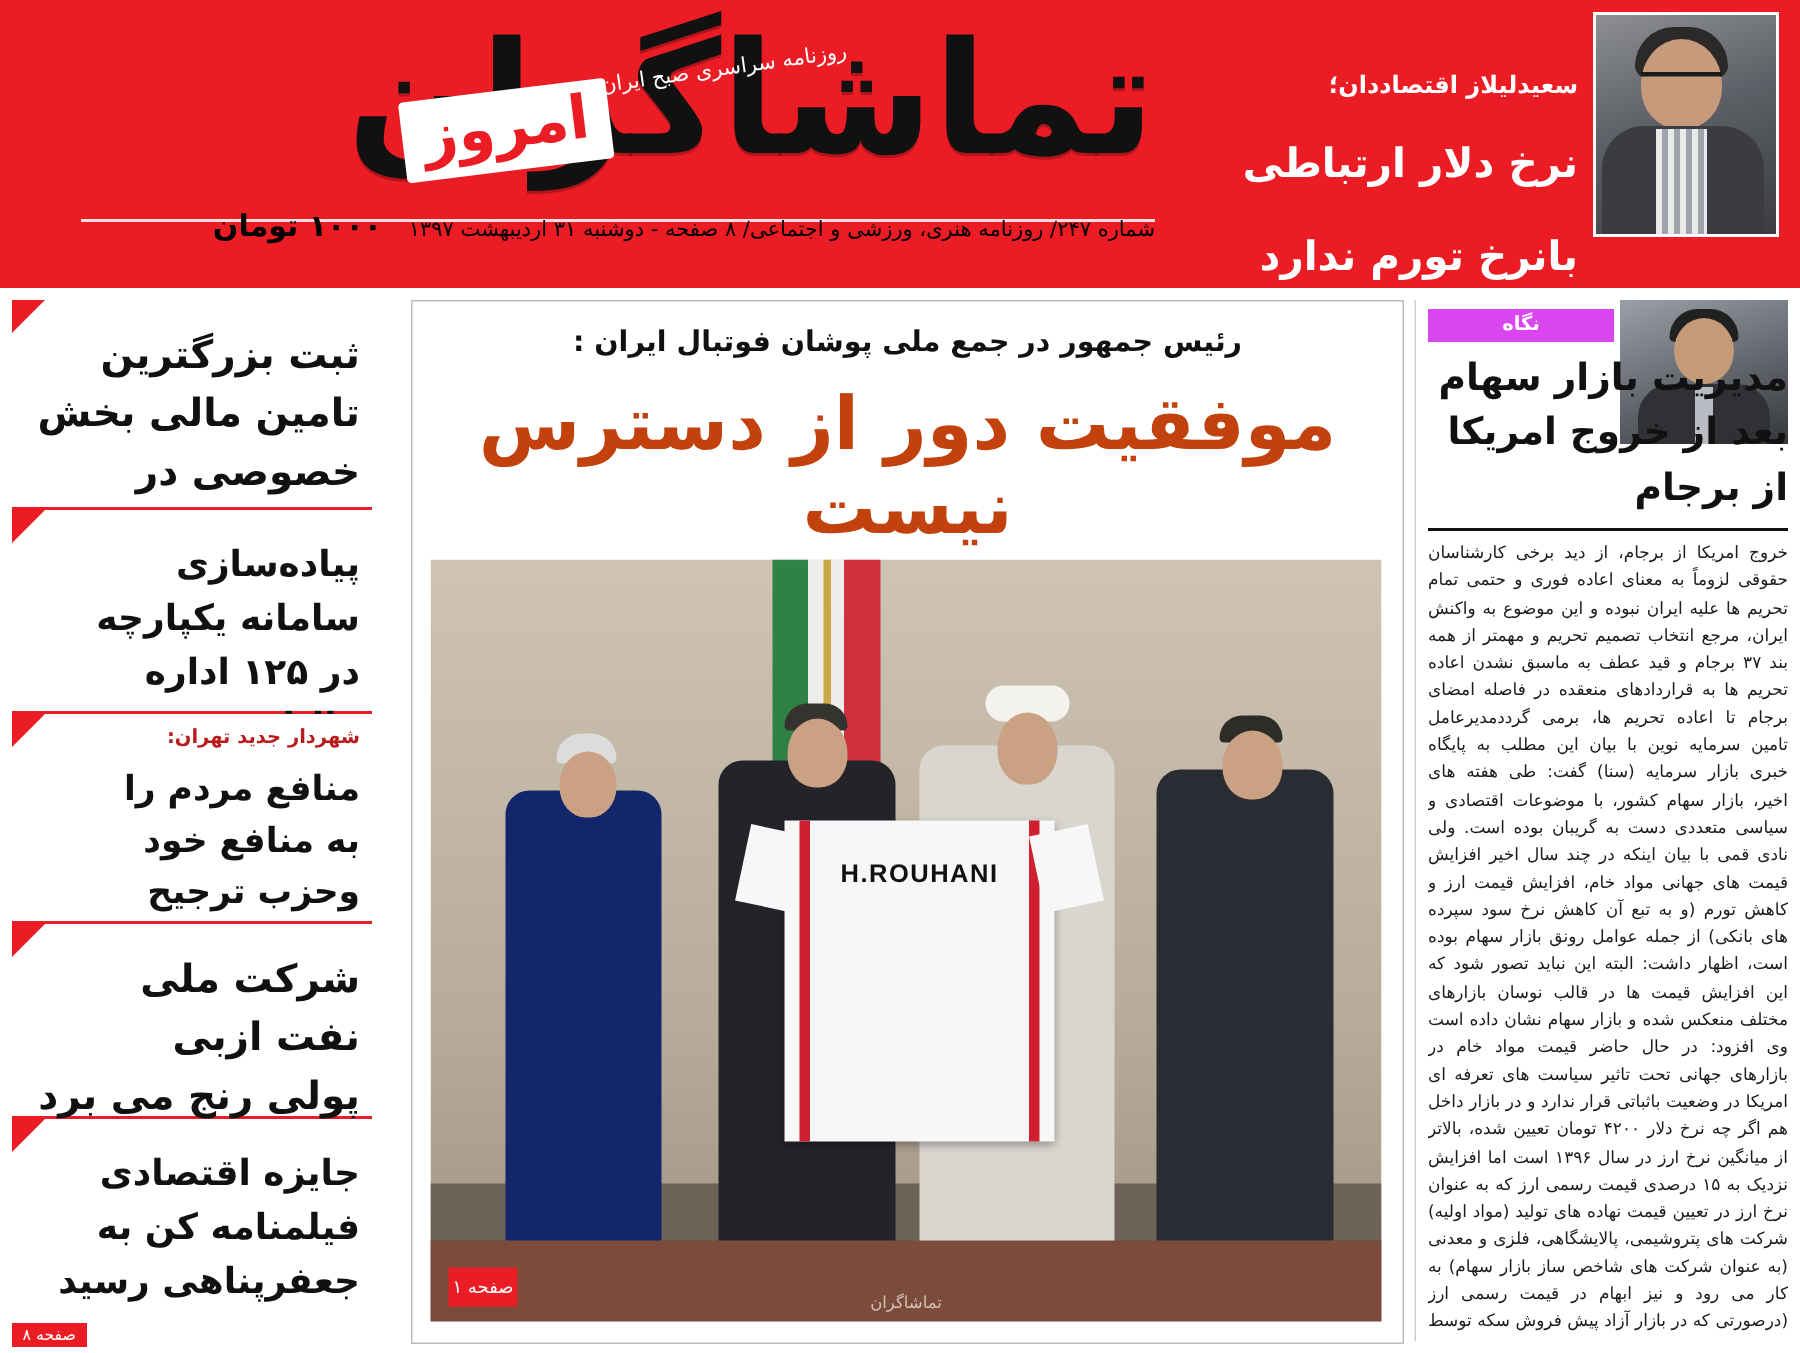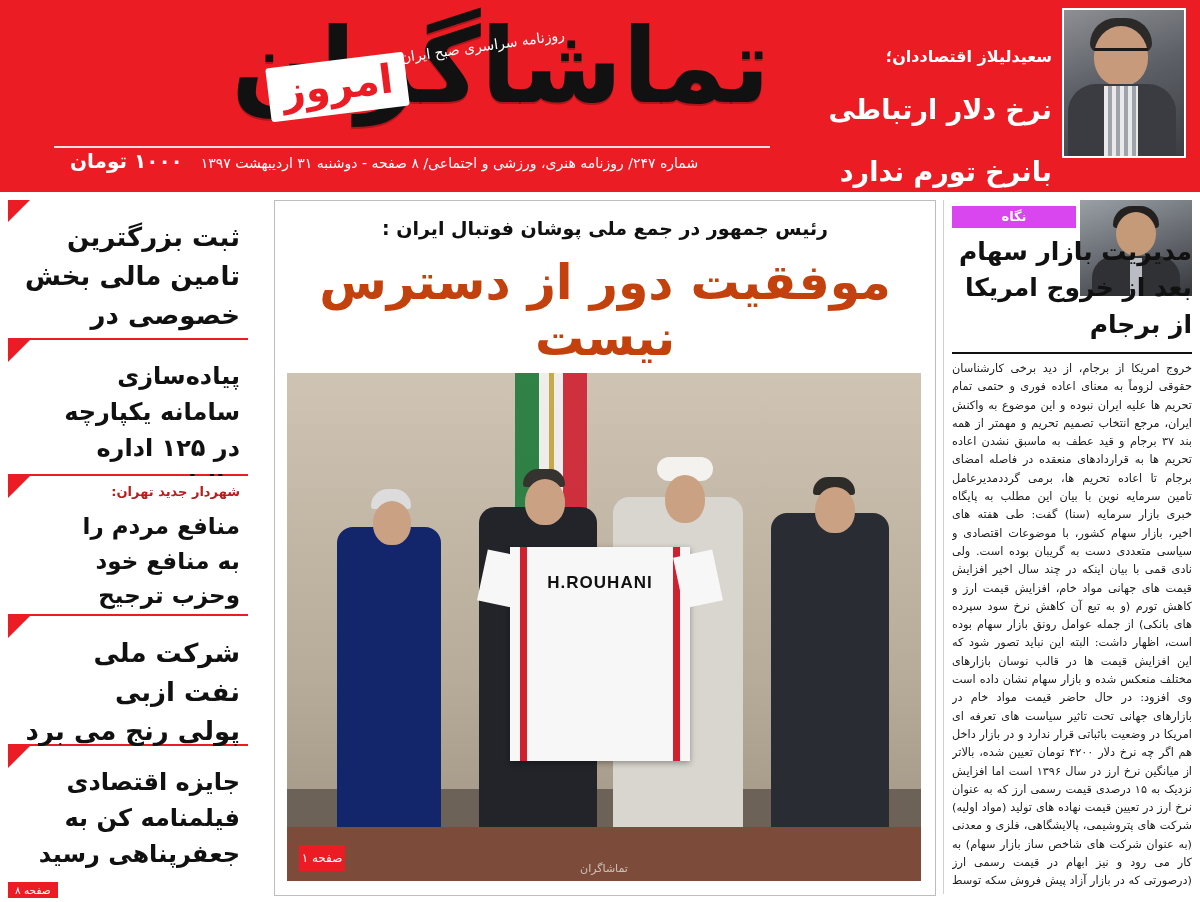--- a/index.html
+++ b/index.html
@@ -64,22 +64,22 @@
     position:absolute;left:18px;top:46px;
     background:#ffffff;color:#ec1c24;font-weight:bold;font-size:40px;
     padding:2px 14px 6px;transform:rotate(-7deg);
     border-radius:3px;
   }
   .logo-sub{
     position:absolute;left:150px;top:22px;color:#fff;font-size:14px;
     transform:rotate(-8deg);line-height:1.5;text-align:center;
   }
   .mh-meta{
-    position:absolute;right:430px;top:149px;width:700px;color:#ffffff;font-size:14px;
-    text-align:left;
+    position:absolute;right:430px;top:138px;width:700px;color:#000000;font-size:14px;
+    text-align:right;
   }
   .mh-meta .price{font-size:20px;font-weight:bold;}
   .mh-rule{
     position:absolute;right:430px;top:146px;width:716px;height:2px;background:#fff;opacity:.85;
   }
 
   
   .content{position:absolute;left:0;top:192px;width:1200px;height:710px;background:#fff;}
 
   
@@ -133,21 +133,21 @@
   .lp-curtain{position:absolute;left:228px;top:0;width:72px;height:300px;
     background:linear-gradient(90deg,#1f7a3a 0 33%,#f2f2f2 33% 66%,#cf2030 66% 100%);opacity:.9;}
   .lp-pole{position:absolute;left:262px;top:0;width:5px;height:430px;background:#c8a94a;}
   .lp-floor{position:absolute;left:0;bottom:0;width:634px;height:92px;background:#6d6257;}
   .lp-rug{position:absolute;left:0;bottom:0;width:634px;height:54px;background:#7d4b3a;}
   .person{position:absolute;bottom:54px;}
   .p-head{position:absolute;border-radius:50% 50% 46% 46%;background:#caa183;}
   .p-hair{position:absolute;border-radius:20px 20px 4px 4px;}
   .p-body{position:absolute;border-radius:16px 16px 0 0;}
   .jersey{
-    position:absolute;left:223px;bottom:120px;width:180px;height:214px;background:#f7f7f7;
+    position:absolute;left:236px;bottom:120px;width:180px;height:214px;background:#f7f7f7;
     box-shadow:0 2px 6px rgba(0,0,0,.35);
   }
   .jersey:before{content:"";position:absolute;left:-28px;top:6px;width:40px;height:52px;background:#f7f7f7;transform:rotate(12deg);}
   .jersey:after{content:"";position:absolute;right:-28px;top:6px;width:40px;height:52px;background:#f7f7f7;transform:rotate(-12deg);}
   .jersey .stripeL{position:absolute;left:10px;top:0;width:7px;height:214px;background:#cf2030;}
   .jersey .stripeR{position:absolute;right:10px;top:0;width:7px;height:214px;background:#cf2030;}
   .jersey .name{position:absolute;left:0;right:0;top:26px;text-align:center;font-size:17px;font-weight:bold;color:#111;letter-spacing:1px;font-family:"Liberation Sans",sans-serif;}
   .jersey .num{position:absolute;left:0;right:0;top:46px;text-align:center;font-size:92px;font-weight:bold;color:#111;line-height:1;font-family:"Liberation Sans",sans-serif;}
   .lead-pagebadge{
     position:absolute;left:12px;bottom:10px;width:46px;height:26px;background:#ec1c24;color:#fff;

